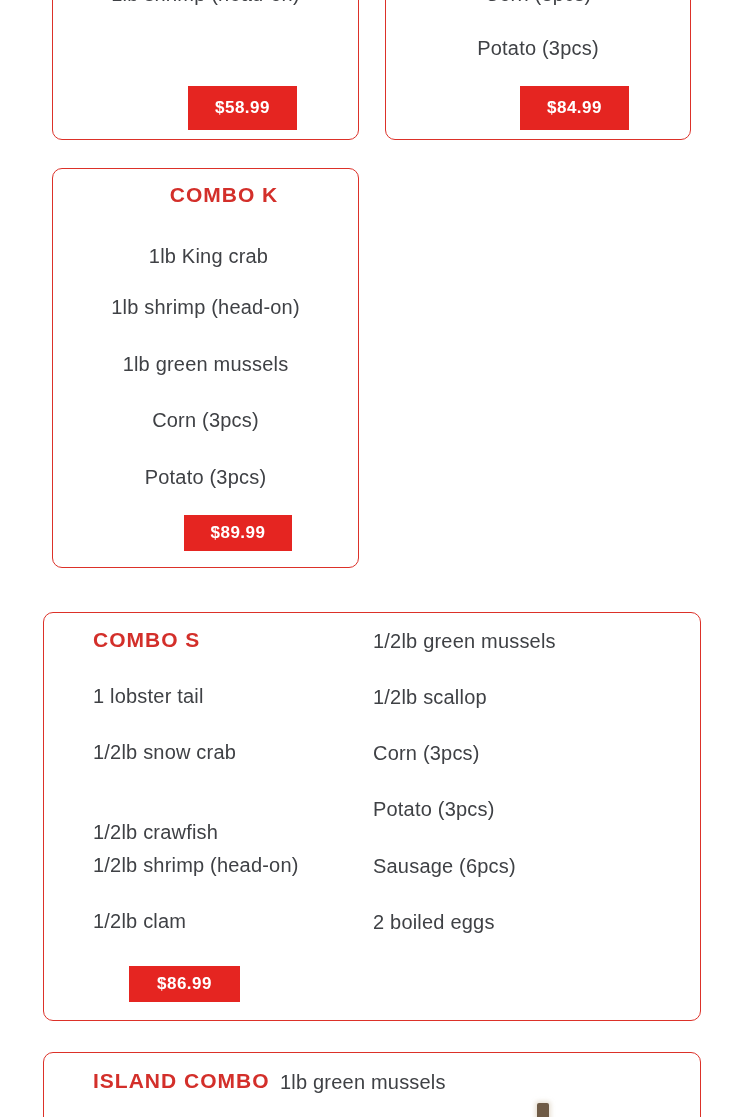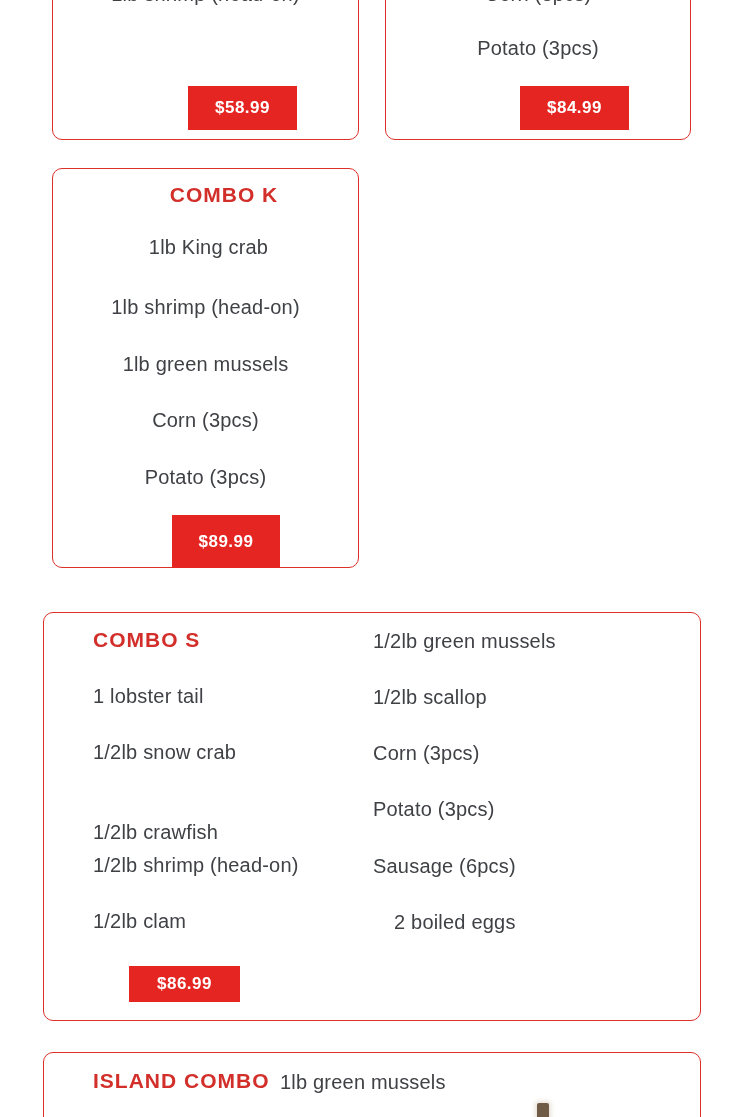--- a/index.html
+++ b/index.html
@@ -80,42 +80,42 @@
   <div class="item centered" style="left:52px;top:-20px;width:307px;">1lb shrimp (head-on)</div>
   <button class="price-btn" style="left:152px;top:86px;width:109px;height:44px;">$58.99</button>
 
   <div class="card" style="left:385px;top:-60px;width:306px;height:200px;"></div>
   <div class="item centered" style="left:385px;top:-20px;width:306px;">Corn (3pcs)</div>
   <div class="item centered" style="left:385px;top:34px;width:306px;">Potato (3pcs)</div>
   <button class="price-btn" style="left:484px;top:86px;width:109px;height:44px;">$84.99</button>
 
   <div class="card" style="left:52px;top:168px;width:307px;height:400px;"></div>
   <div class="combo-title centered" style="left:52px;top:181px;width:344px;">COMBO K</div>
-  <div class="item centered" style="left:52px;top:233px;width:313px;">1lb King crab</div>
+  <div class="item centered" style="left:52px;top:242px;width:313px;">1lb King crab</div>
   <div class="item centered" style="left:52px;top:293px;width:307px;">1lb shrimp (head-on)</div>
   <div class="item centered" style="left:52px;top:350px;width:307px;">1lb green mussels</div>
   <div class="item centered" style="left:52px;top:406px;width:307px;">Corn (3pcs)</div>
   <div class="item centered" style="left:52px;top:463px;width:307px;">Potato (3pcs)</div>
-  <button class="price-btn" style="left:136px;top:515px;width:108px;height:53px;">$89.99</button>
+  <button class="price-btn" style="left:148px;top:515px;width:108px;height:36px;">$89.99</button>
 
   <div class="card" style="left:43px;top:612px;width:658px;height:409px;"></div>
   <div class="combo-title" style="left:93px;top:626px;">COMBO S</div>
 
   <div class="item" style="left:93px;top:682px;">1 lobster tail</div>
   <div class="item" style="left:93px;top:738px;">1/2lb snow crab</div>
   <div class="item" style="left:93px;top:818px;">1/2lb crawfish</div>
   <div class="item" style="left:93px;top:851px;">1/2lb shrimp (head-on)</div>
   <div class="item" style="left:93px;top:907px;">1/2lb clam</div>
 
   <div class="item" style="left:373px;top:627px;">1/2lb green mussels</div>
   <div class="item" style="left:373px;top:683px;">1/2lb scallop</div>
   <div class="item" style="left:373px;top:739px;">Corn (3pcs)</div>
   <div class="item" style="left:373px;top:795px;">Potato (3pcs)</div>
   <div class="item" style="left:373px;top:852px;">Sausage (6pcs)</div>
-  <div class="item" style="left:373px;top:908px;margin-left:21px;">2 boiled eggs</div>
+  <div class="item" style="left:373px;top:908px;">2 boiled eggs</div>
   <button class="price-btn" style="left:93px;top:966px;width:111px;height:36px;">$86.99</button>
 
   <div class="card" style="left:43px;top:1052px;width:658px;height:200px;"></div>
   <div class="combo-title" style="left:93px;top:1067px;">ISLAND COMBO</div>
   <div class="item" style="left:280px;top:1068px;">1lb green mussels</div>
   <div class="photo-fragment"></div>
 
 </div>
 
 </body></html>

